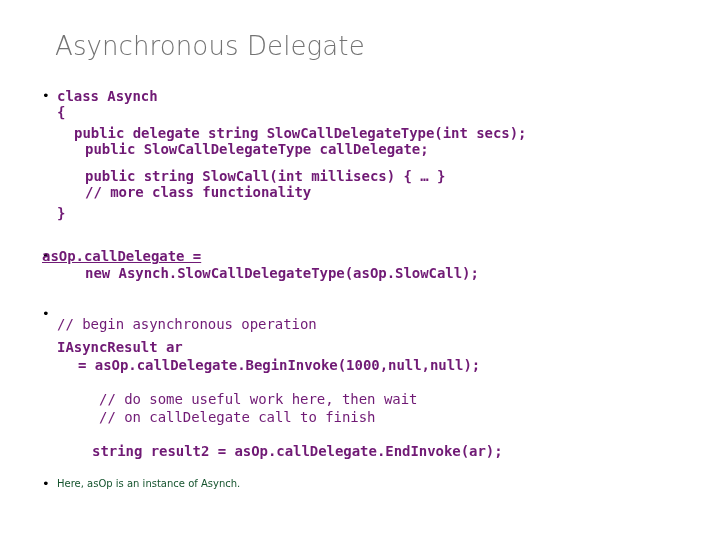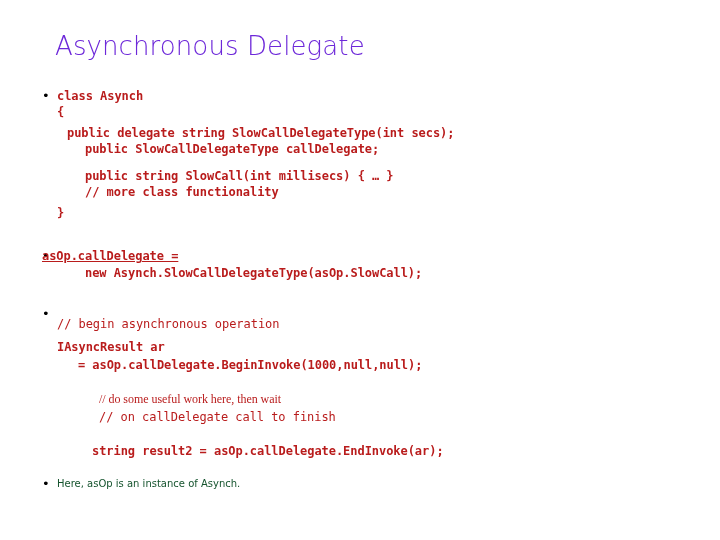--- a/index.html
+++ b/index.html
@@ -24,21 +24,21 @@
   
   .slide-title {
     position: absolute;
     left: 55px;
     top: 31px;
     font-family: "DejaVu Sans", sans-serif;
     font-weight: 300;
     font-size: 26px;
     line-height: 30px;
     letter-spacing: 0.1px;
-    color: #6d28d9;
+    color: #737373;
     white-space: nowrap;
   }
 
   
   .body-block {
     position: absolute;
     left: 0;
     top: 0;
     width: 720px;
   }
@@ -48,24 +48,24 @@
     left: 42px;
     font-family: "DejaVu Sans", sans-serif;
     font-size: 13px;
     line-height: 16px;
     color: #000000;
   }
 
   .code-line {
     position: absolute;
     font-family: "DejaVu Sans Mono", monospace;
-    font-size: 12px;
+    font-size: 14px;
     line-height: 16px;
     letter-spacing: -0.05px;
-    color: #b91c1c;
+    color: #701a75;
     white-space: pre;
   }
   .code-line.bold {
     font-weight: 700;
   }
   .code-line.regular {
     font-weight: 400;
   }
 
   .prose-line {
@@ -82,32 +82,32 @@
 <body>
 
 <div class="slide">
 
   <div class="slide-title">Asynchronous Delegate</div>
 
   <div class="body-block" id="body-block">
       <span class="bullet-mark" style="top: 88px;">•</span>
       <div class="code-line bold" style="left: 57px; top: 88px;">class Asynch</div>
       <div class="code-line bold" style="left: 57px; top: 104px;">{</div>
-      <div class="code-line bold" style="left: 67px; top: 125px;">public delegate string SlowCallDelegateType(int secs);</div>
+      <div class="code-line bold" style="left: 74px; top: 125px;">public delegate string SlowCallDelegateType(int secs);</div>
       <div class="code-line bold" style="left: 85px; top: 141px;">public SlowCallDelegateType callDelegate;</div>
       <div class="code-line bold" style="left: 85px; top: 168px;">public string SlowCall(int millisecs) { … }</div>
       <div class="code-line bold" style="left: 85px; top: 184px;">// more class functionality</div>
       <div class="code-line bold" style="left: 57px; top: 205px;">}</div>
       <span class="bullet-mark" style="top: 248px;">•</span>
       <div class="code-line bold" style="left: 42px; top: 248px; text-decoration: underline;">asOp.callDelegate =</div>
       <div class="code-line bold" style="left: 85px; top: 265px;">new Asynch.SlowCallDelegateType(asOp.SlowCall);</div>
       <span class="bullet-mark" style="top: 306px;">•</span>
       <div class="code-line regular" style="left: 57px; top: 306px; margin-top: 10px;">// begin asynchronous operation</div>
       <div class="code-line bold" style="left: 57px; top: 339px; text-align: right;">IAsyncResult ar</div>
       <div class="code-line bold" style="left: 78px; top: 357px;">= asOp.callDelegate.BeginInvoke(1000,null,null);</div>
-      <div class="code-line regular" style="left: 99px; top: 391px; font-family: Liberation Serif, serif;">// do some useful work here, then wait</div>
+      <div class="code-line regular" style="left: 99px; top: 391px;">// do some useful work here, then wait</div>
       <div class="code-line regular" style="left: 99px; top: 409px;">// on callDelegate call to finish</div>
       <div class="code-line bold" style="left: 57px; top: 443px; margin-left: 35px;">string result2 = asOp.callDelegate.EndInvoke(ar);</div>
       <span class="bullet-mark" style="top: 476px;">•</span>
       <div class="prose-line" style="left: 57px; top: 476px;">Here, asOp is an instance of Asynch.</div>
     </div>
 
 </div>
 
 </body></html>

